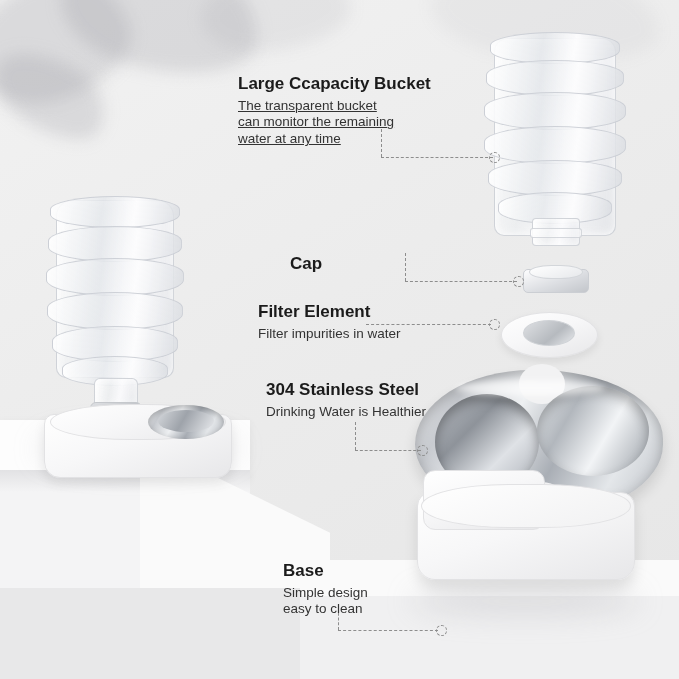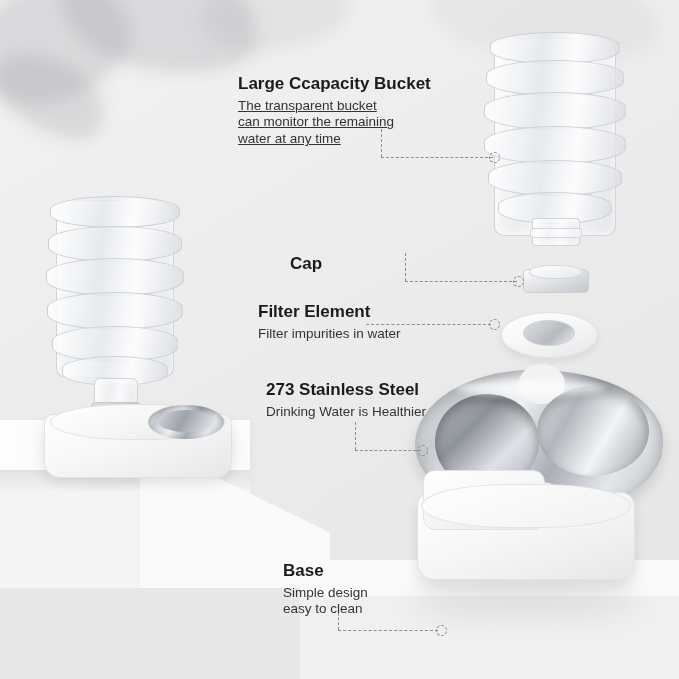--- a/index.html
+++ b/index.html
@@ -236,21 +236,21 @@
   <div class="callout" style="left:290px; top:212px; width:220px;margin-top:42px;">
     <div class="title">Cap</div>
   </div>
 
   <div class="callout" style="left:258px; top:302px; width:230px;">
     <div class="title">Filter Element</div>
     <div class="desc">Filter impurities in water</div>
   </div>
 
   <div class="callout" style="left:266px; top:380px; width:250px;">
-    <div class="title">273 Stainless Steel</div>
+    <div class="title">304 Stainless Steel</div>
     <div class="desc">Drinking Water is Healthier</div>
   </div>
 
   <div class="callout" style="left:283px; top:561px; width:180px;">
     <div class="title">Base</div>
     <div class="desc" style="max-width:110px;">Simple design easy to clean</div>
   </div>
 
 </div>
 

